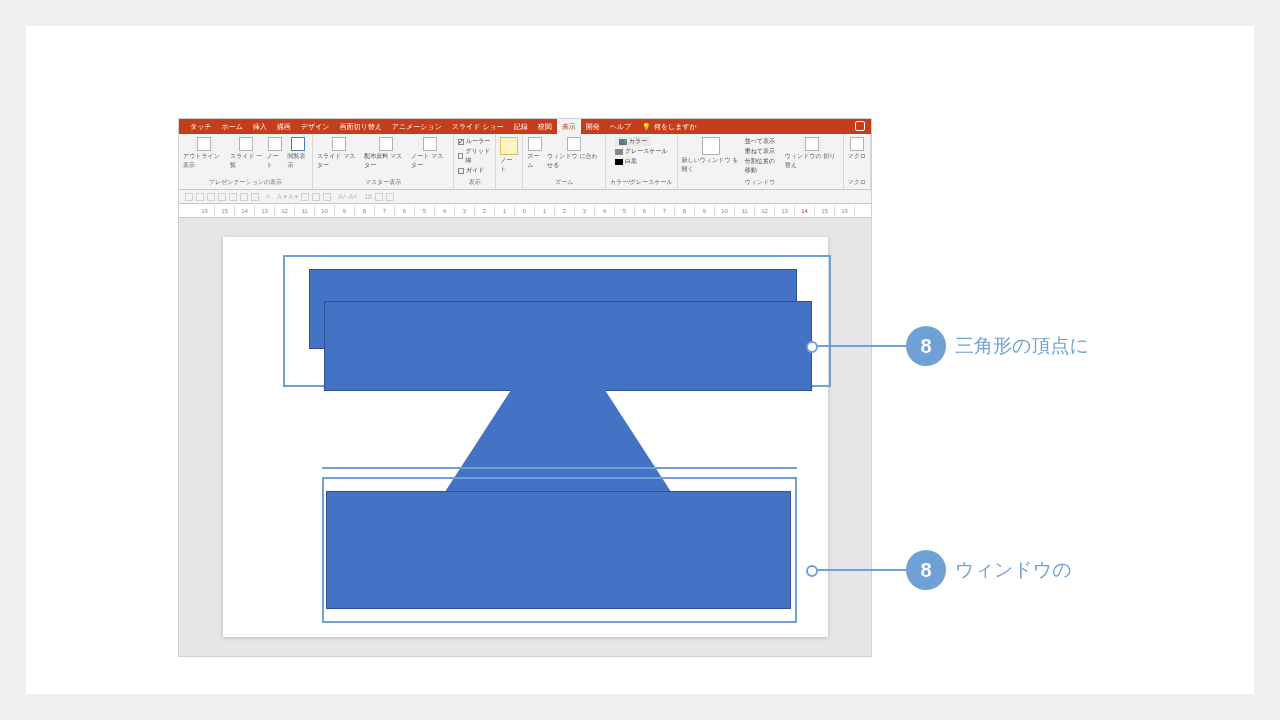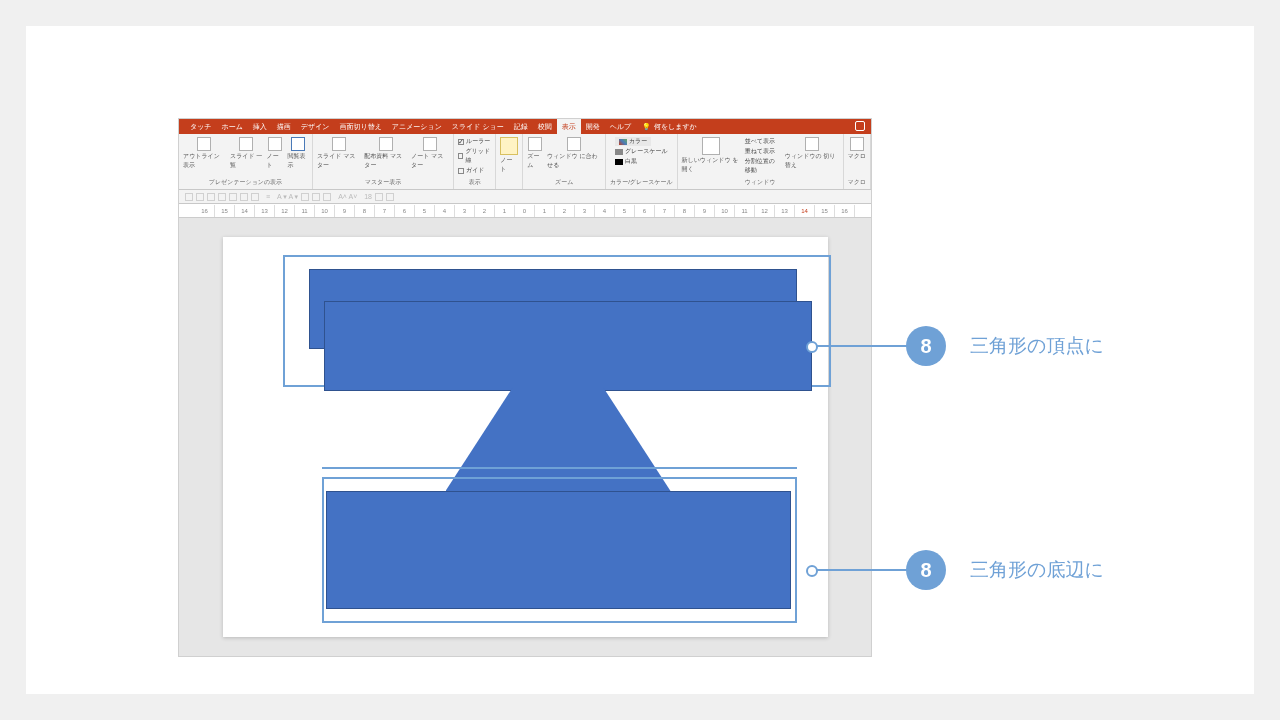--- a/index.html
+++ b/index.html
@@ -268,21 +268,21 @@
     background: #6fa1d6;
     color: #fff;
     display: flex;
     align-items: center;
     justify-content: center;
     font-size: 20px;
     font-weight: bold;
     margin-left: -2px;
   }
   .callout-text {
-    margin-left: 24px;
+    margin-left: 9px;
     font-size: 19px;
     color: #6fa1d6;
     font-weight: 500;
     white-space: nowrap;
   }
 </style>
 </head>
 <body>
 
 <div class="inner-white">
@@ -524,16 +524,16 @@
   </div>
 
   <div class="callout top">
     <div class="leader"></div>
     <div class="badge">8</div>
     <div class="callout-text">三角形の頂点に</div>
   </div>
   <div class="callout bot">
     <div class="leader"></div>
     <div class="badge">8</div>
-    <div class="callout-text">三角形の底辺に</div>
+    <div class="callout-text">ウィンドウの</div>
   </div>
 
 </div>
 
 </body></html>

